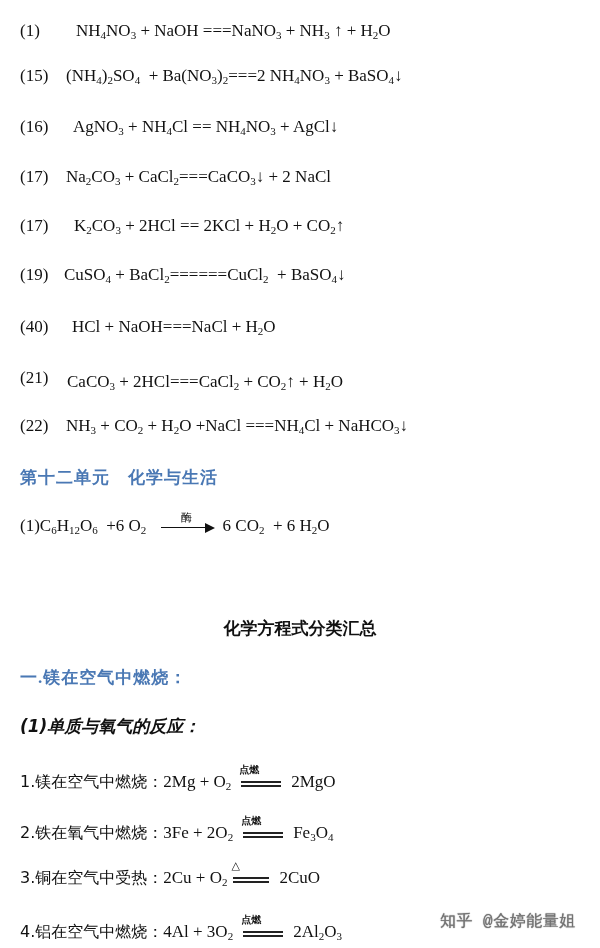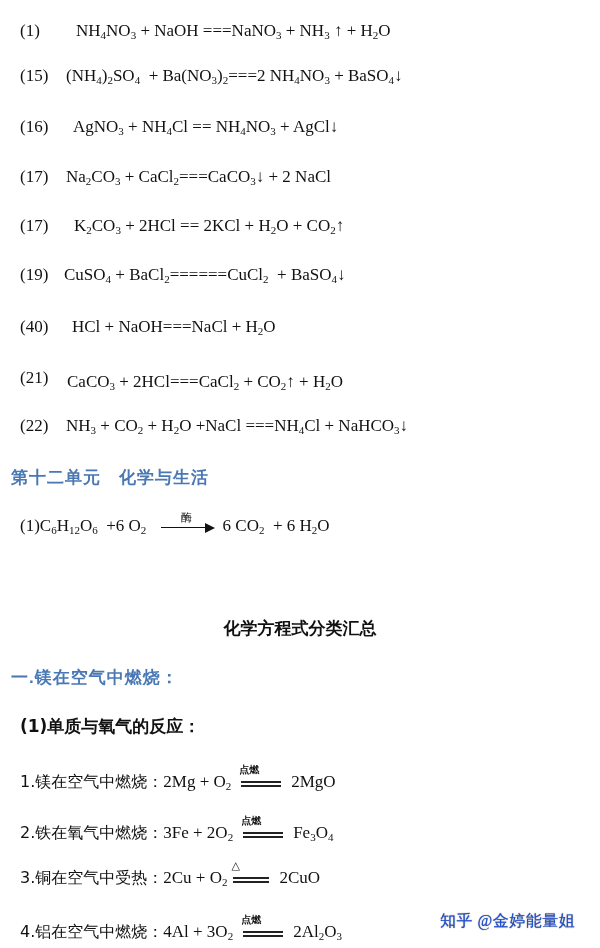--- a/index.html
+++ b/index.html
@@ -5,30 +5,31 @@
   html, body { margin:0; padding:0; }
   body {
     width:600px; height:948px; background:#ffffff; position:relative; overflow:hidden;
     font-family:"Liberation Serif", "DejaVu Serif", serif; color:#111;
   }
   .row { position:absolute; left:0; white-space:nowrap; font-size:17px; line-height:20px; }
   .num { position:absolute; left:20px; }
   .eq  { position:absolute; }
   sub { font-size:11px; vertical-align:-3px; line-height:0; }
   .blue-head {
-    position:absolute; left:11px; font-family:Liberation Sans, sans-serif;
+    position:absolute; left:20px; font-family:Liberation Serif, serif;
     font-weight:bold; color:#4a78b4; font-size:17px; letter-spacing:1px;
   }
   .title {
     position:absolute; left:0; width:600px; text-align:center; top:617px;
     font-family:"DejaVu Sans", "Liberation Sans", sans-serif; font-weight:bold; font-size:17px; color:#111;
   }
   .sub-head {
     position:absolute; left:20px; top:715px; font-weight:bold; font-size:17px;
     font-family:"DejaVu Sans", "Liberation Sans", sans-serif;
+    font-style:italic;
   }
   .cn { font-family:"DejaVu Sans", "Liberation Sans", sans-serif; font-size:16px;text-align:right; }
   .cond {
     display:inline-block; position:relative; width:44px; height:20px; vertical-align:middle; margin:0 8px;
   }
   .cond .lbl {
     position:absolute; top:-8px; left:0; width:100%; text-align:left;
     font-family:"DejaVu Sans", sans-serif; font-size:10px; font-weight:bold; line-height:10px;
   }
   .cond .l1, .cond .l2 { position:absolute; left:2px; right:2px; height:1.5px; background:#222; }
@@ -36,22 +37,22 @@
   .arrow {
     display:inline-block; position:relative; width:56px; height:20px; vertical-align:middle; margin:0 8px;
   }
   .arrow .lbl { position:absolute; top:-10px; left:0; width:100%; text-align:center; font-size:11px; }
   .arrow .line { position:absolute; top:10px; left:2px; right:8px; height:1.2px; background:#111; }
   .arrow .head {
     position:absolute; top:6px; right:0; width:0; height:0;
     border-top:5px solid transparent; border-bottom:5px solid transparent; border-left:10px solid #111;
   }
   .wm {
-    position:absolute; left:440px; top:911px; font-family:Liberation Serif, serif;
-    font-size:16px; color:#1d4ed8; text-shadow:0 0 1px #888, 0 0 1px #aaa; letter-spacing:0.5px;
+    position:absolute; left:440px; top:911px; font-family:Liberation Mono, monospace;
+    font-size:16px; color:#737373; text-shadow:0 0 1px #888, 0 0 1px #aaa; letter-spacing:0.5px;
   }
 </style>
 </head>
 <body>
 
 <div class="row" style="top:21px">
   <span class="num">(1)</span>
   <span class="eq" style="left:76px">NH<sub>4</sub>NO<sub>3</sub> + NaOH ===NaNO<sub>3</sub> + NH<sub>3</sub> ↑ + H<sub>2</sub>O</span>
 </div>
 <div class="row" style="top:66px">

